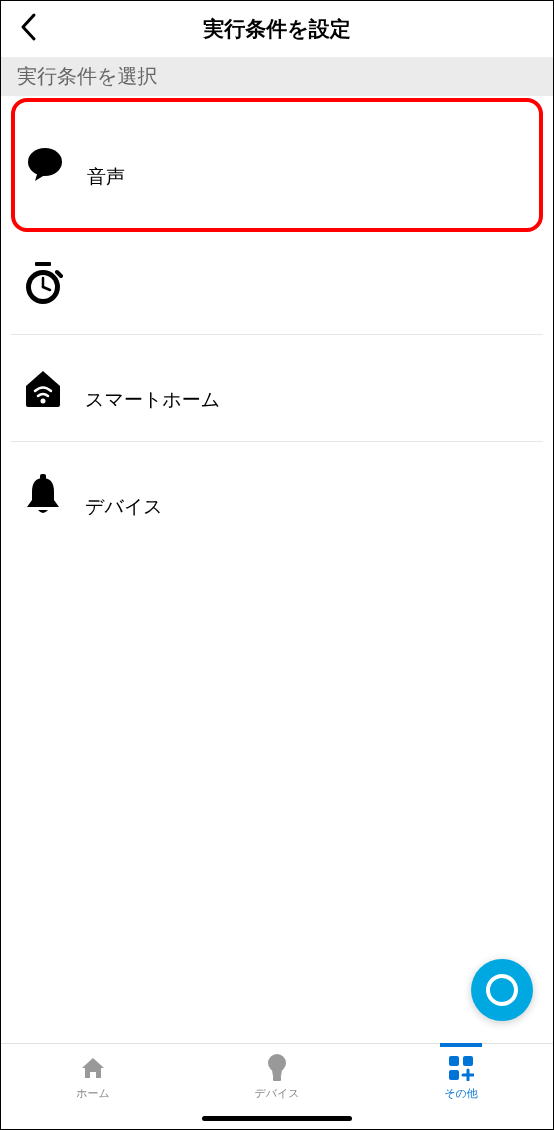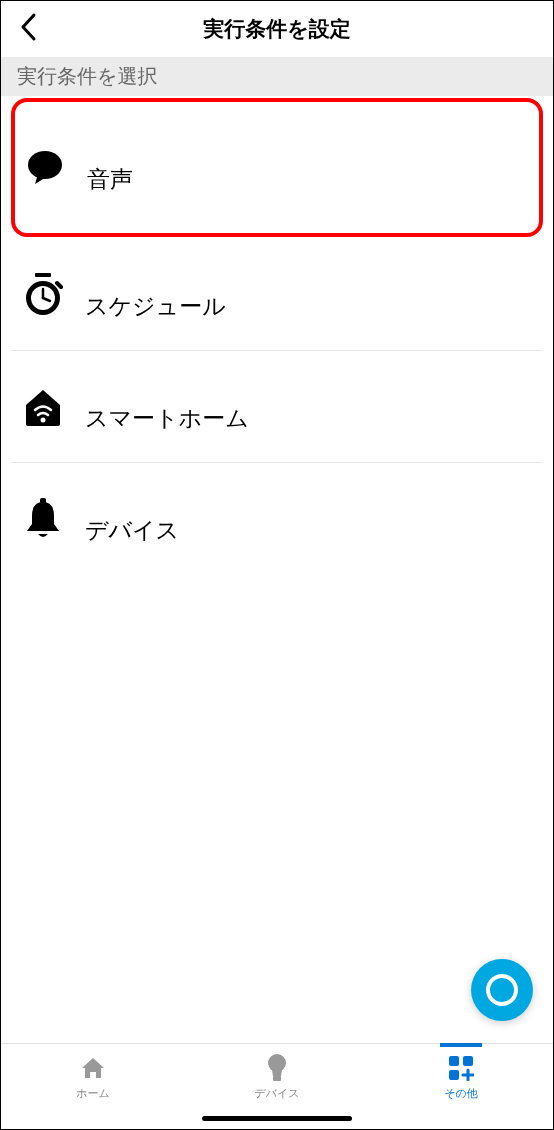--- a/index.html
+++ b/index.html
@@ -64,21 +64,21 @@
     }
     .item-icon {
       width: 48px;
       height: 44px;
       display: flex;
       align-items: center;
       justify-content: center;
       flex-shrink: 0;
     }
     .item-label {
-      font-size: 23px;
+      font-size: 19px;
       color: #000;
       margin-left: 18px;
       margin-top: 24px;
     }
     .fab {
       position: absolute;
       right: 20px;
       bottom: 108px;
       width: 62px;
       height: 62px;
@@ -174,21 +174,20 @@
     <div class="item-icon">
       <svg width="40" height="44" viewBox="0 0 40 44">
         <rect x="12" y="0" width="16" height="4" rx="1" fill="#000"></rect>
         <circle cx="20" cy="25" r="17" fill="#000"></circle>
         <circle cx="20" cy="25" r="12" fill="#fff"></circle>
         <line x1="20" y1="25" x2="20" y2="16" stroke="#000" stroke-width="2.5" stroke-linecap="round"></line>
         <line x1="20" y1="25" x2="27" y2="28" stroke="#000" stroke-width="2.5" stroke-linecap="round"></line>
         <line x1="34" y1="10" x2="38" y2="14" stroke="#000" stroke-width="4" stroke-linecap="round"></line>
       </svg>
     </div>
-    <div class="item-label">スケジュール</div>
   </div>
 
   <div class="list-item">
     <div class="item-icon">
       <svg width="40" height="38" viewBox="0 0 40 38">
         <path d="M 20 2 L 37 17 L 37 36 Q 37 38 35 38 L 5 38 Q 3 38 3 36 L 3 17 Z" fill="#000"></path>
         <path d="M 12 22 Q 20 15 28 22" stroke="#fff" stroke-width="2.5" fill="none" stroke-linecap="round"></path>
         <path d="M 15 27 Q 20 23 25 27" stroke="#fff" stroke-width="2.5" fill="none" stroke-linecap="round"></path>
         <circle cx="20" cy="32" r="2.5" fill="#fff"></circle>
       </svg>

